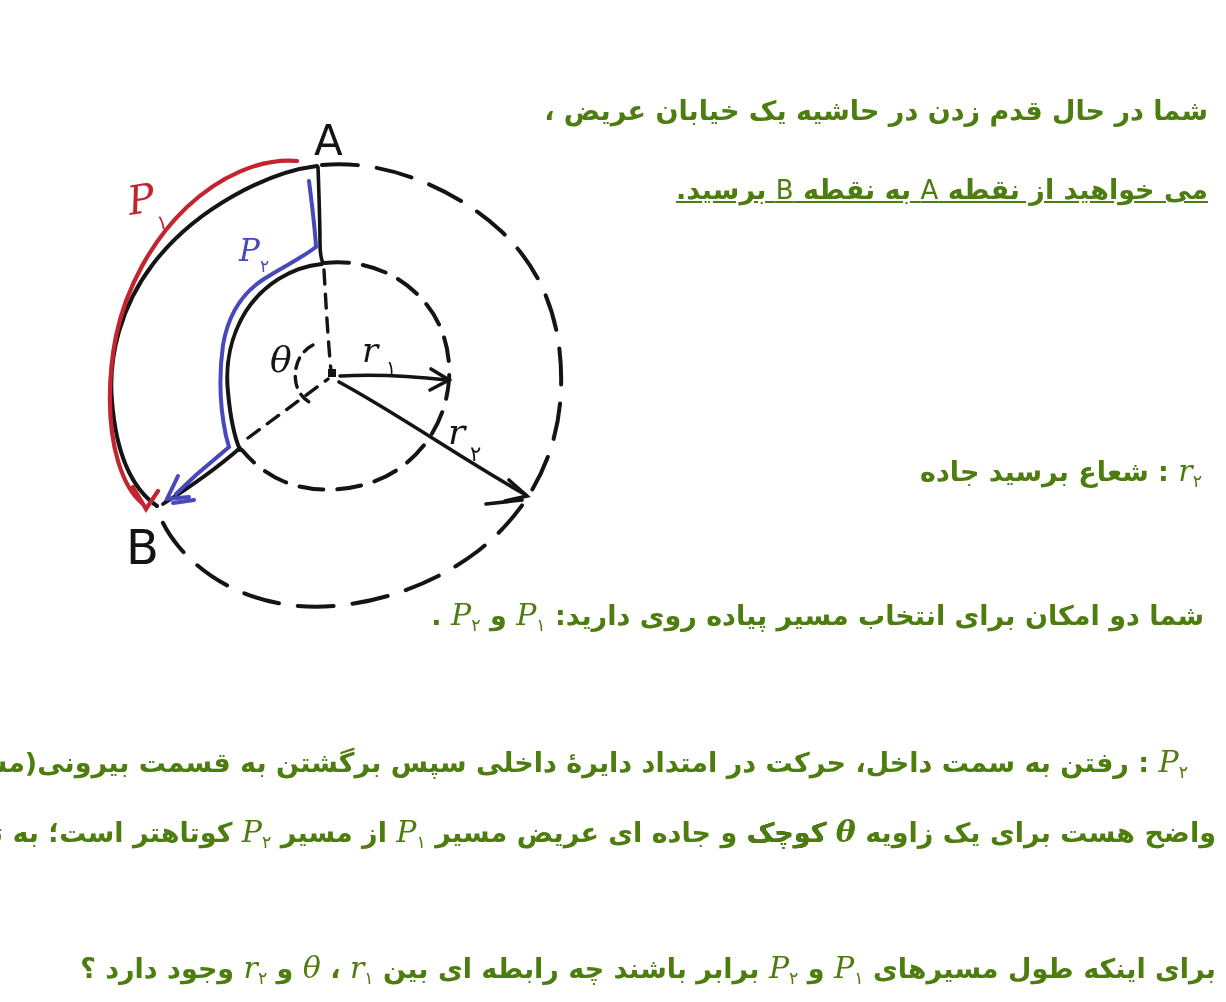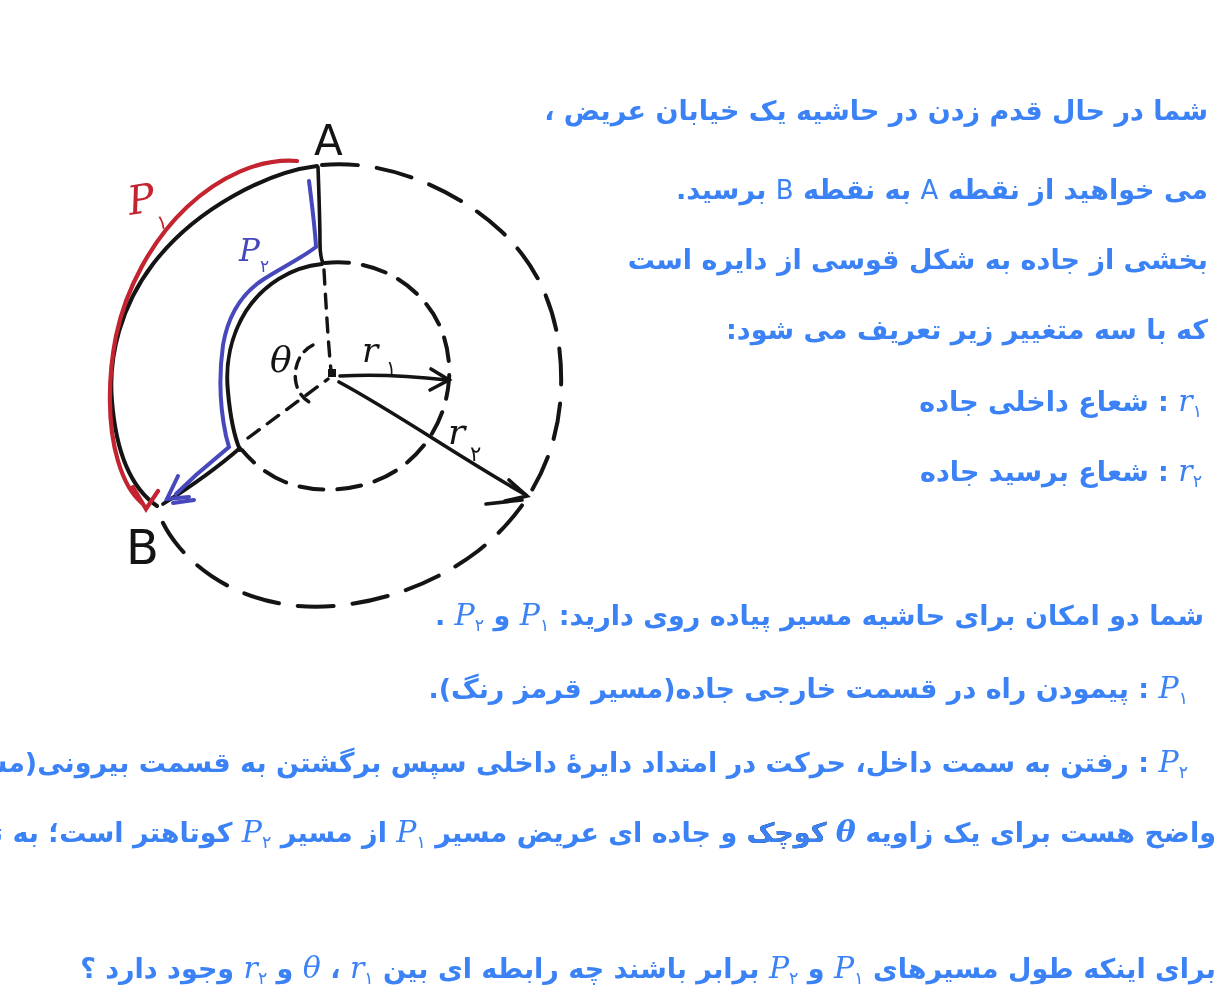--- a/index.html
+++ b/index.html
@@ -6,21 +6,21 @@
   #page{position:relative;width:1226px;height:1002px;background:#ffffff;overflow:hidden;}
   #figure-layer{position:absolute;left:0;top:0;}
   #text-column{position:absolute;left:0;top:0;width:1226px;height:1002px;}
   .line{
     position:absolute;
     white-space:nowrap;
     direction:rtl;
     font-family:"DejaVu Sans","Liberation Sans",sans-serif;
     font-weight:700;
     font-size:27px;
-    color:#3b82f6;
+    color:#4d7c0f;
     line-height:1.3;
   }
   .fa{}
   .fa-b{font-weight:900;text-shadow:0 0 0.6px #000;text-align:right;}
   .lat{font-family:"DejaVu Sans","Liberation Sans",sans-serif;font-weight:400;font-size:26px;}
   .sym{font-family:"DejaVu Serif","Liberation Serif",serif;font-style:italic;font-weight:400;font-size:30px;}
   .sym-b{font-family:"DejaVu Serif","Liberation Serif",serif;font-style:italic;font-weight:700;font-size:30px;}
   .sub{font-size:0.58em;vertical-align:-0.32em;font-style:normal;}
   .hw-sans{font-family:"DejaVu Sans","Liberation Sans",sans-serif;}
   .hw-serif{font-family:"DejaVu Serif","Liberation Serif",serif;font-style:italic;}
@@ -76,24 +76,20 @@
     <g fill="#141414">
       <text class="hw-serif" x="362" y="362" font-size="34">r</text>
       <text class="hw-sans" x="386" y="374" font-size="19">۱</text>
       <text class="hw-serif" x="448" y="444" font-size="36">r</text>
       <text class="hw-sans" x="470" y="461" font-size="21">۲</text>
     </g>
   </svg>
 
   <div id="text-column">
       <div class="line" style="top: 93px; right: 18px;"><span class="fa">شما در حال قدم زدن در حاشیه یک خیابان عریض ،</span></div>
-      <div class="line" style="top: 172px; right: 18px;"><span class="fa">می خواهید از نقطه </span><span class="lat">A</span><span class="fa"> به نقطه </span><span class="lat">B</span><span class="fa"> برسید.</span></div>
-      <div class="line" style="top: 242px; right: 18px;"><span class="fa">بخشی از جاده به شکل قوسی از دایره است</span></div>
-      <div class="line" style="top: 312px; right: 18px;"><span class="fa">که با سه متغییر زیر تعریف می شود:</span></div>
-      <div class="line" style="top: 381px; right: 24px;"><span class="sym">r<span class="sub">۱</span></span><span class="fa"> : شعاع  داخلی جاده</span></div>
+      <div class="line" style="top: 172px; right: 18px; text-decoration: underline;"><span class="fa">می خواهید از نقطه </span><span class="lat">A</span><span class="fa"> به نقطه </span><span class="lat">B</span><span class="fa"> برسید.</span></div>
       <div class="line" style="top: 451px; right: 24px;"><span class="sym">r<span class="sub">۲</span></span><span class="fa"> : شعاع  برسید جاده</span></div>
-      <div class="line" style="top: 595px; right: 22px;"><span class="fa">شما دو امکان برای حاشیه مسیر پیاده روی دارید: </span><span class="sym">P<span class="sub">۱</span></span><span class="fa">  و  </span><span class="sym">P<span class="sub">۲</span></span><span class="fa"> .</span></div>
-      <div class="line" style="top: 668px; right: 38px;"><span class="sym">P<span class="sub">۱</span></span><span class="fa"> :  پیمودن راه در قسمت خارجی جاده(مسیر قرمز رنگ).</span></div>
+      <div class="line" style="top: 595px; right: 22px;"><span class="fa">شما دو امکان برای انتخاب مسیر پیاده روی دارید: </span><span class="sym">P<span class="sub">۱</span></span><span class="fa">  و  </span><span class="sym">P<span class="sub">۲</span></span><span class="fa"> .</span></div>
       <div class="line" style="top: 742px; right: 38px;"><span class="sym">P<span class="sub">۲</span></span><span class="fa"> : رفتن به سمت داخل، حرکت در امتداد دایرۀ داخلی سپس برگشتن به قسمت بیرونی(مسیرآبی رنگ).</span></div>
       <div class="line" style="top: 812px; right: 10px;"><span class="fa">واضح هست برای یک زاویه </span><span class="sym-b">θ</span><span class="fa-b"> کوچک</span><span class="fa"> و جاده ای عریض مسیر </span><span class="sym">P<span class="sub">۱</span></span><span class="fa"> از مسیر  </span><span class="sym">P<span class="sub">۲</span></span><span class="fa"> کوتاهتر است؛ به تعبیری برای یک جاده</span></div>
       <div class="line" style="top: 948px; right: 10px;"><span class="fa">برای اینکه طول مسیرهای </span><span class="sym">P<span class="sub">۱</span></span><span class="fa">  و  </span><span class="sym">P<span class="sub">۲</span></span><span class="fa"> برابر باشند چه رابطه ای بین </span><span class="sym">θ</span><span class="fa"> ، </span><span class="sym">r<span class="sub">۱</span></span><span class="fa"> و </span><span class="sym">r<span class="sub">۲</span></span><span class="fa">  وجود دارد ؟</span></div>
     </div>
 </div>
 
 </body></html>

